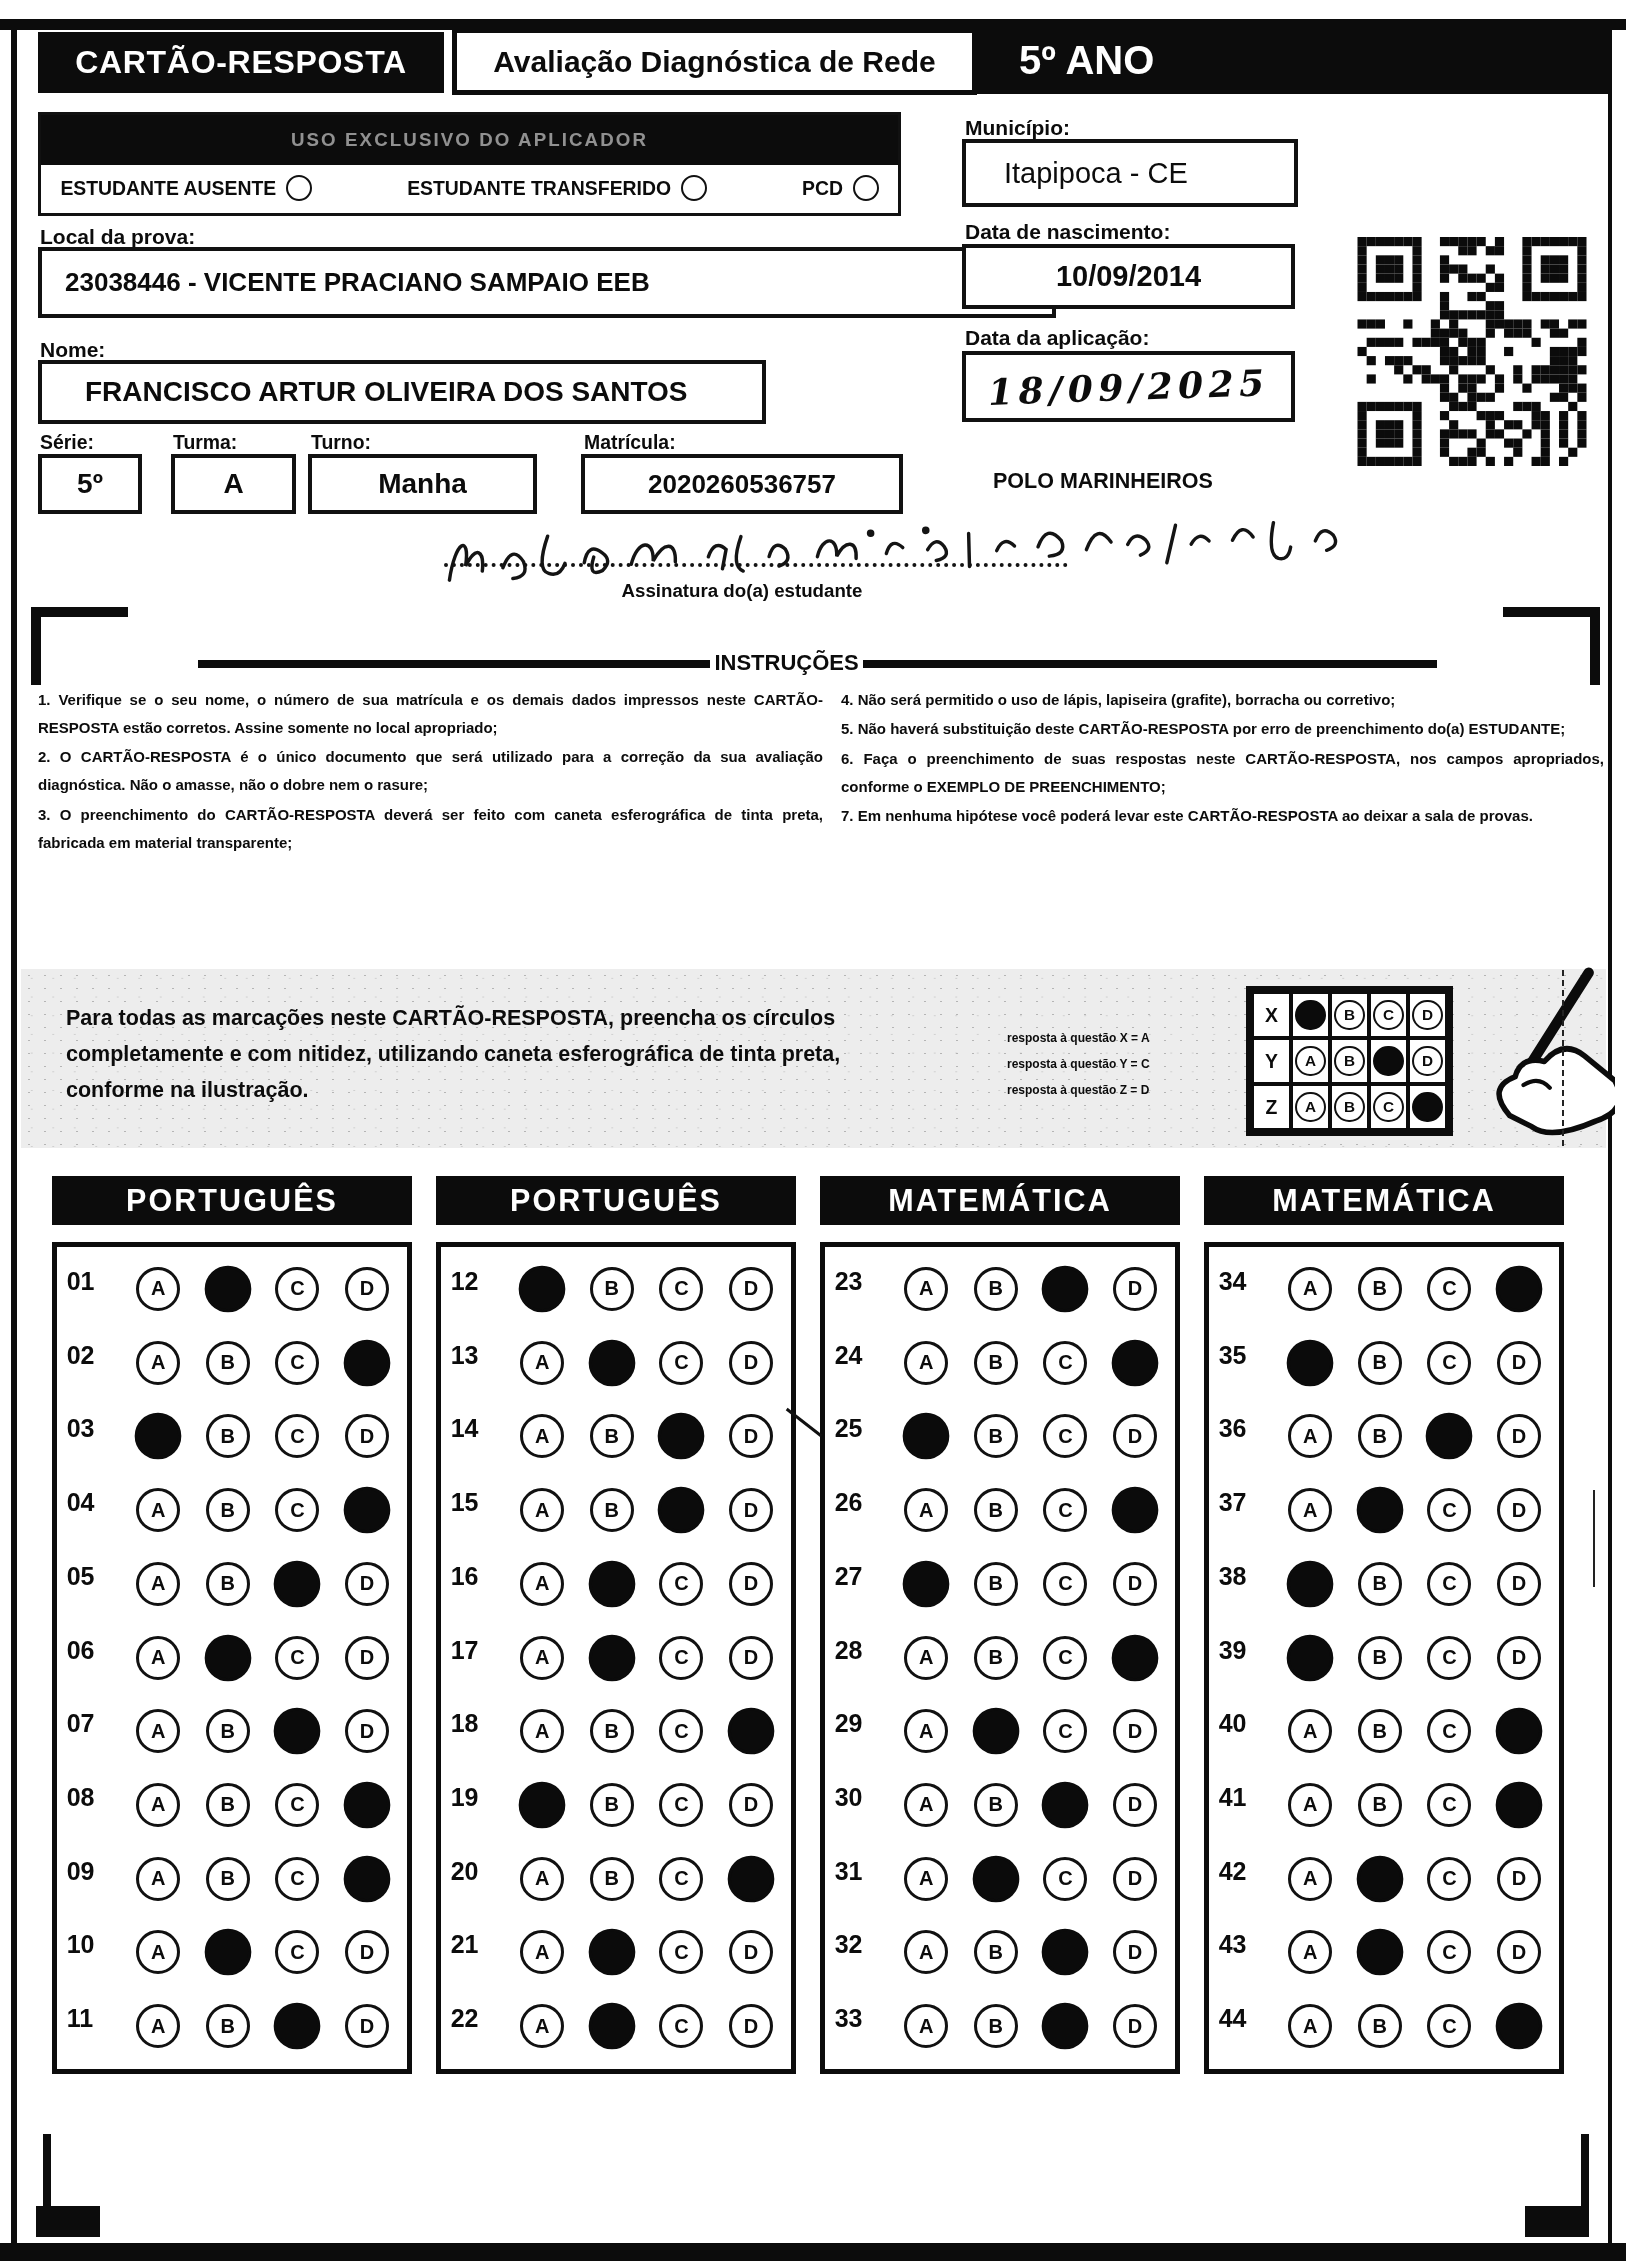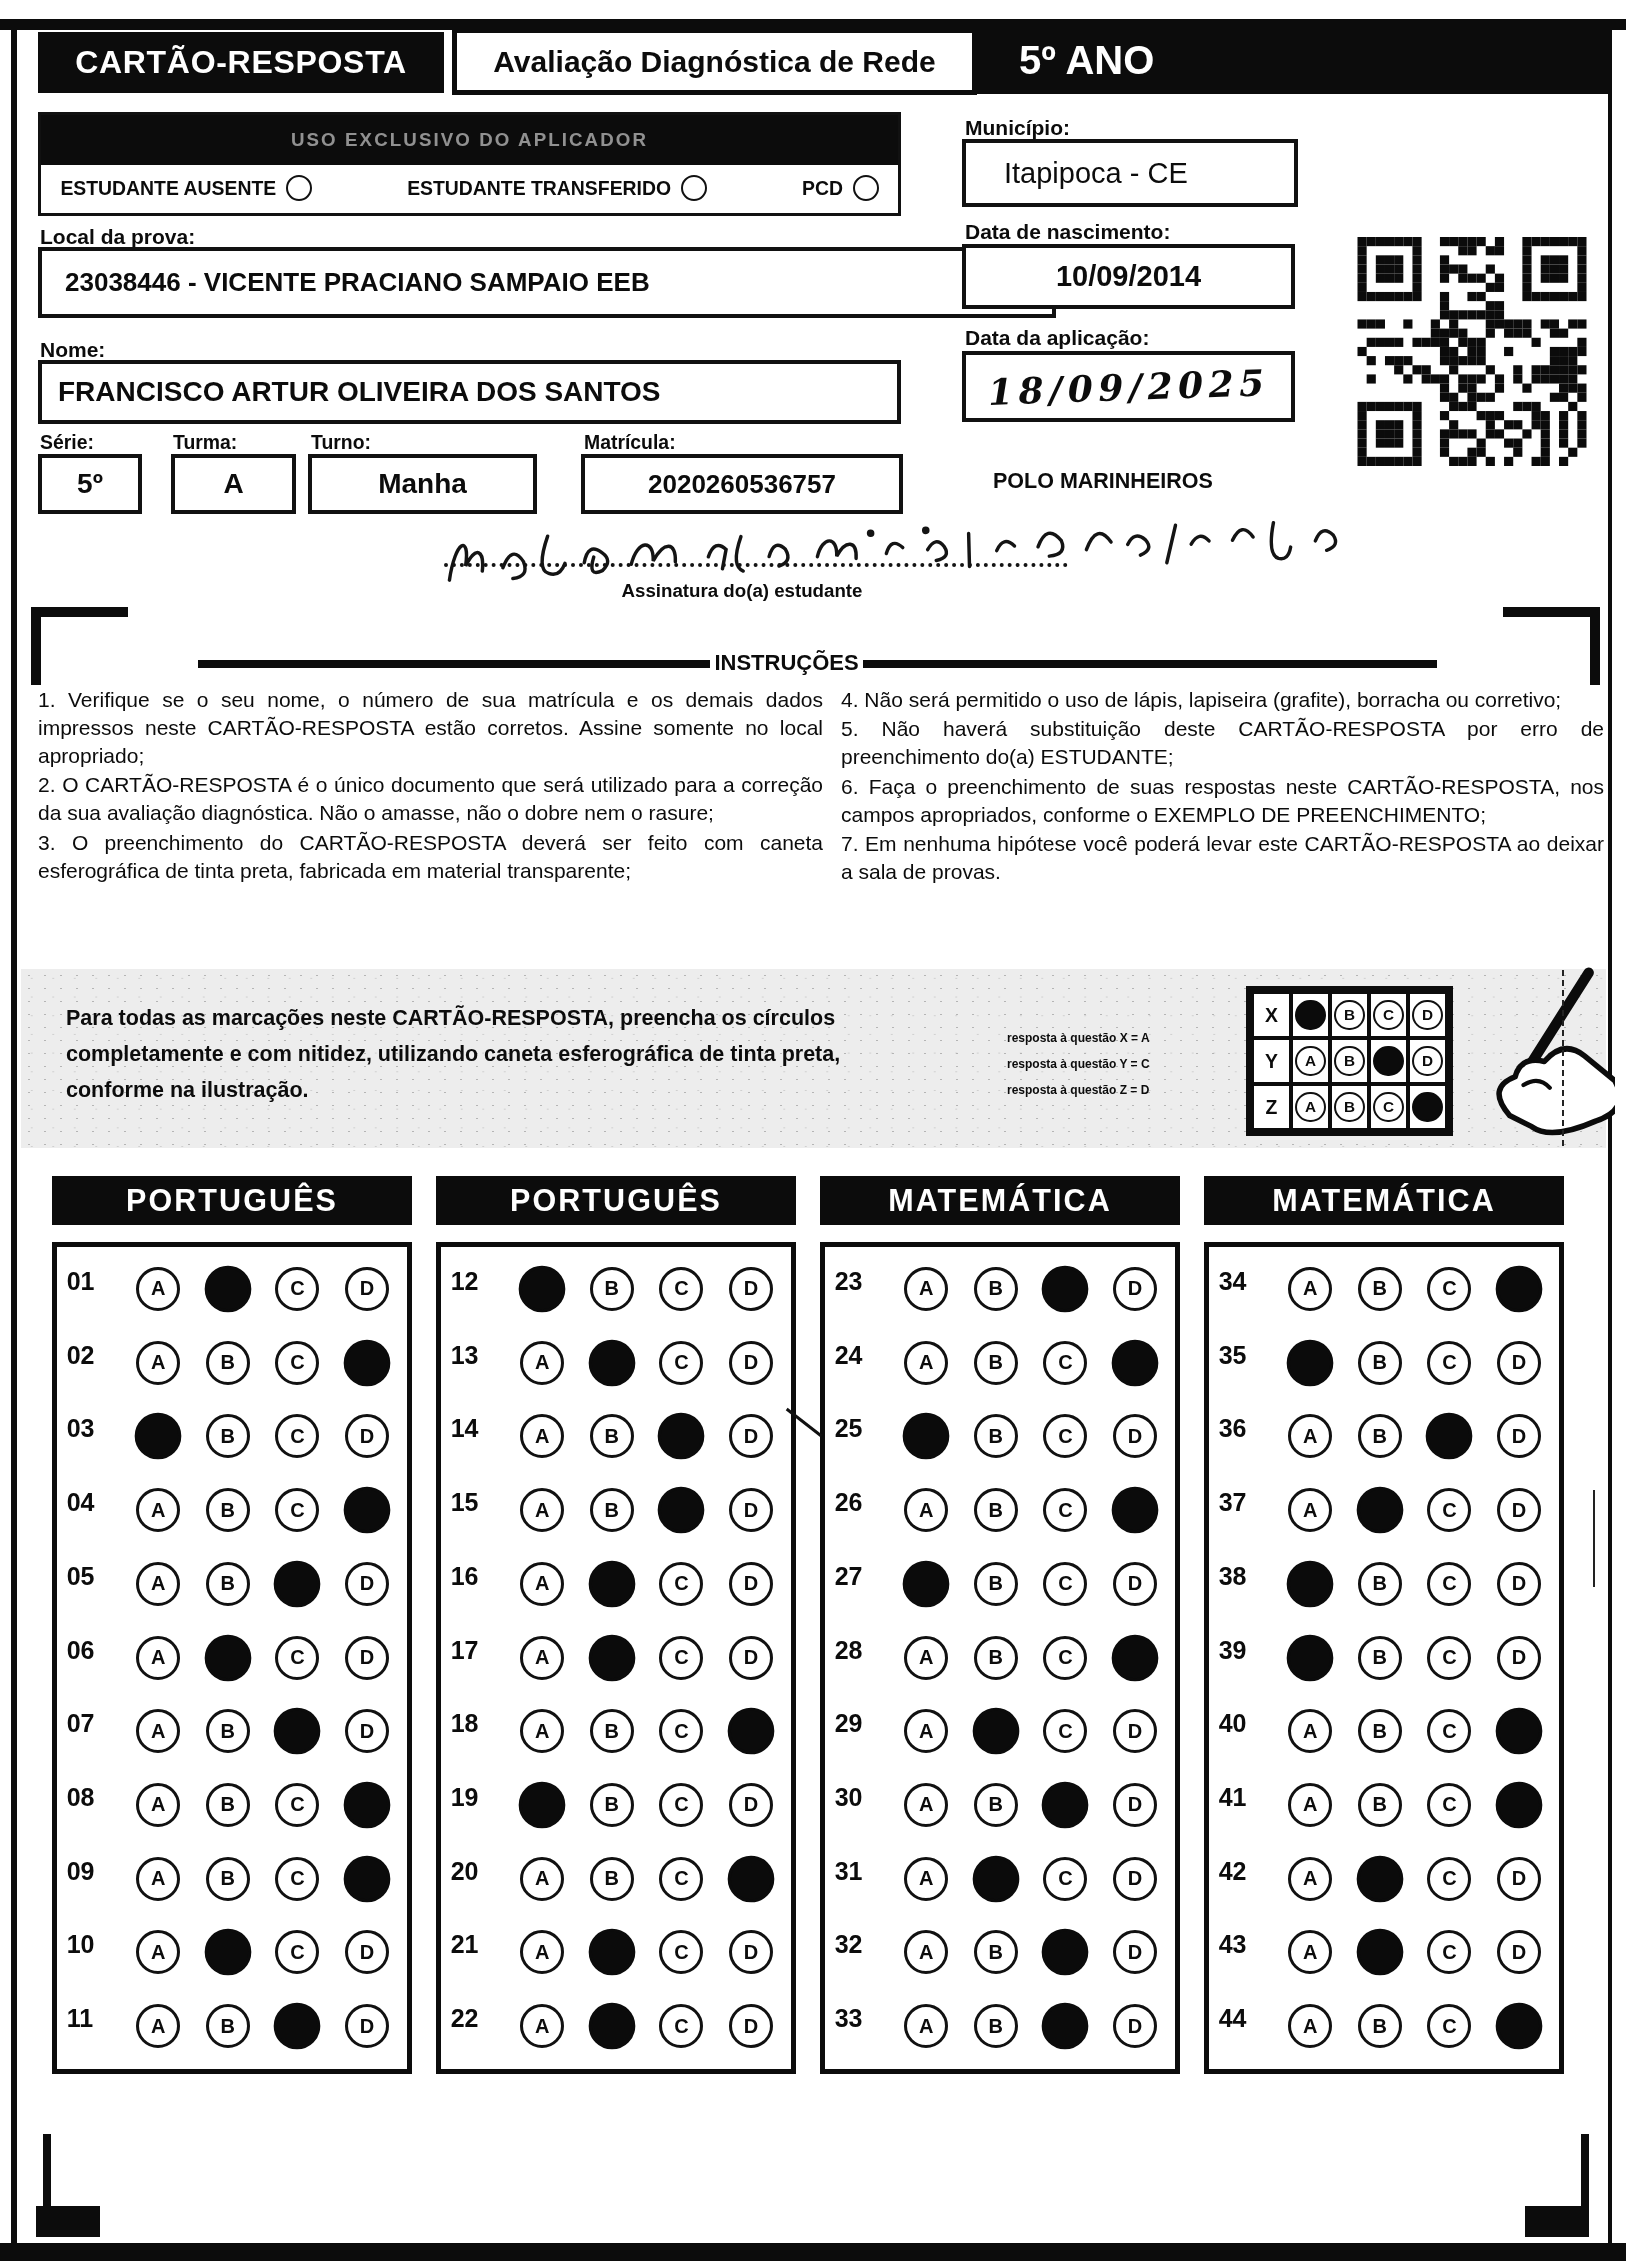--- a/index.html
+++ b/index.html
@@ -25,21 +25,21 @@
               font-weight:bold;font-size:18.7px;letter-spacing:2.1px}
   .applic-row{height:46px;display:flex;align-items:center;justify-content:space-between;padding:0 19.4px;font-weight:bold;font-size:19.4px}
   .applic-item{display:flex;align-items:center;gap:9.7px}
   .circle{width:26px;height:26px;border:2.8px solid #111;border-radius:50%;background:#fff}
 
   .field-label{font-weight:bold;font-size:21px}
   .value-lg{font-weight:bold;font-size:28px}
 
   
   .instr-line{height:8.3px;background:#0c0c0c}
-  .instr-col{font-size:21px;line-height:28px;font-weight:normal;text-align:justify}
+  .instr-col{font-size:15px;line-height:28px;font-weight:bold;text-align:justify}
   .instr-col p{margin-bottom:1.4px}
 
   
   .band{left:21px;top:969px;width:1585px;height:179px;background:#ededed;
         background-image:radial-gradient(#b5b5b5 1px,transparent 1.1px),radial-gradient(#cfcfcf 0.8px,transparent 0.9px);
         background-size:16px 13px,21.5px 18.7px}
   .band-text{left:66px;top:1000px;width:839px;font-size:21.5px;line-height:36px;font-weight:bold}
   .legend{left:1007px;top:1025px;width:236px;font-size:12px;line-height:26px;font-weight:bold}
   .ex-grid{left:1246px;top:986px;border:6.2px solid #0c0c0c;background:#fff}
   .ex-row{display:flex}
@@ -96,21 +96,21 @@
         <span>PCD</span>
         <span class="circle"></span>
       </span>
     </div>
   </div>
 
   <div class="abs field-label" style="left:40px;top:225px">Local da prova:</div>
   <div class="abs bborder vcenter" style="left:38px;top:247px;width:1018px;height:71px;padding-left:23px;font-weight:bold;font-size:26px">23038446 - VICENTE PRACIANO SAMPAIO EEB</div>
 
   <div class="abs field-label" style="left:40px;top:338px">Nome:</div>
-  <div class="abs bborder vcenter value-lg" style="left:38px;top:360px;width:863px;height:64px;padding-left:16px">FRANCISCO ARTUR OLIVEIRA DOS SANTOS</div>
+  <div class="abs bborder vcenter value-lg" style="left:38px;top:360px;width:728px;height:64px;padding-left:43px">FRANCISCO ARTUR OLIVEIRA DOS SANTOS</div>
 
   <div class="abs field-label" style="left:40px;top:431px;font-size:19.4px">Série:</div>
   <div class="abs field-label" style="left:173px;top:431px;font-size:19.4px">Turma:</div>
   <div class="abs field-label" style="left:311px;top:431px;font-size:19.4px">Turno:</div>
   <div class="abs field-label" style="left:584px;top:431px;font-size:19.4px">Matrícula:</div>
 
   <div class="abs bborder hcenter value-lg" style="left:38px;top:454px;width:104px;height:60px">5º</div>
   <div class="abs bborder hcenter value-lg" style="left:171px;top:454px;width:125px;height:60px">A</div>
   <div class="abs bborder hcenter value-lg" style="left:308px;top:454px;width:229px;height:60px">Manha</div>
   <div class="abs bborder hcenter" style="left:581px;top:454px;width:322px;height:60px;font-weight:bold;font-size:26px">2020260536757</div>

